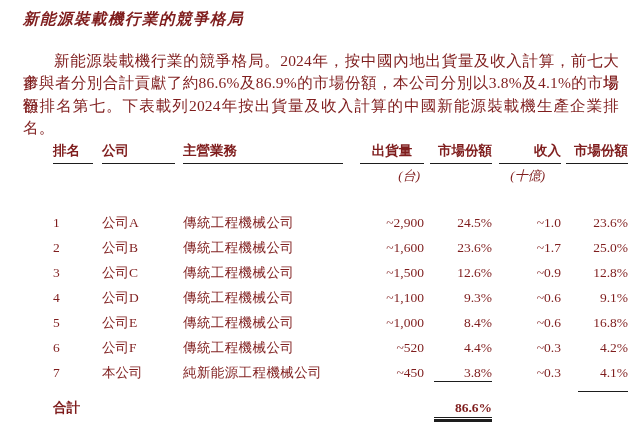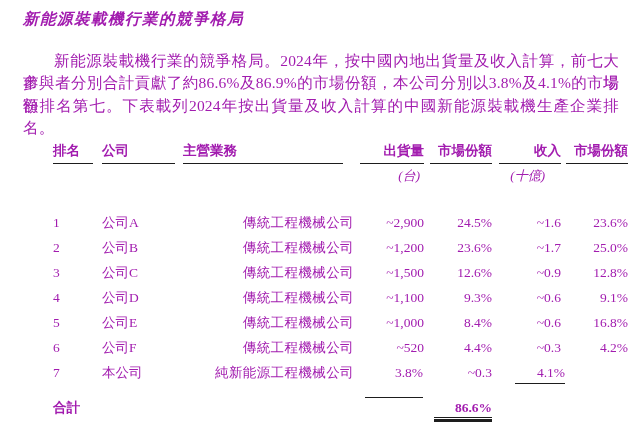--- a/index.html
+++ b/index.html
@@ -1,21 +1,21 @@
 <!DOCTYPE html>
 <html lang="zh-Hant"><head>
 <meta charset="utf-8">
 <style>
   * { margin:0; padding:0; box-sizing:border-box; }
   html,body { background:#ffffff; }
   .page {
     position:relative;
     width:640px; height:446px;
     background:#ffffff;
-    color:#a21caf;
+    color:#7f1d1d;
     font-family:"Liberation Serif","DejaVu Serif",serif;
     overflow:hidden;
   }
   .doc-title {
     position:absolute; left:23px; top:7px;
     font-size:15.5px; font-weight:bold; font-style:italic;
     letter-spacing:1.5px; line-height:24px;
   }
   .para { position:absolute; left:23px; top:50px; width:596px; font-size:15.5px; }
   .pline {
@@ -37,37 +37,37 @@
   .c.num { text-align:right; }
   .c.pad3 { padding-right:3px; }
   .c.pad4 { padding-right:4px; }
 
   .hdr-row { top:142px; height:22px; font-weight:bold; }
   .hd { display:inline-block; border-bottom:1.7px solid #1d1d1d; padding-bottom:3px; }
   .hd-rank { width:40px; }
   .hd-company { width:73px; }
   .hd-business { width:160px; }
   .hd-num { text-align:right; }
-  .hd-ship { width:64px; }
+  .hd-ship { width:64px;text-align:center; }
   .hd-share { width:62px; }
   .hd-rev { width:62px; }
 
   .units-row { top:167px; height:18px; font-style:italic; font-size:13px; }
   .unit-ship { margin-right:4px; }
   .unit-rev { margin-right:16px;margin-top:44px; }
 
   .body-row { height:25px; line-height:25px; }
-  .biz { letter-spacing:0.4px;text-align:right; }
+  .biz { letter-spacing:0.4px; }
   .r0 { top:210px; } .r1 { top:235px; } .r2 { top:260px; } .r3 { top:285px; }
   .r4 { top:310px; } .r5 { top:335px; } .r6 { top:360px; }
 
   .ul1 { display:inline-block; width:58px; text-align:right;
-         border-bottom:1.2px solid #1d1d1d; padding-bottom:16px; line-height:17px; }
+         border-bottom:1.2px solid #1d1d1d; padding-bottom:0; line-height:17px; }
   .ul2 { display:inline-block; width:50px; text-align:right;
-         border-bottom:1.2px solid #1d1d1d; padding-bottom:2px; line-height:17px; }
+         border-bottom:1.2px solid #1d1d1d; padding-bottom:10px; line-height:17px; }
 
   .total-row { top:397px; height:24px; line-height:22px; font-weight:bold; }
   .tval {
     display:inline-block; 
     border-bottom:1px solid #1d1d1d; padding-bottom:1px;
     position:relative; line-height:17px;
   }
   .tval::after {
     content:""; position:absolute; left:0; right:0; bottom:-4.5px;
     height:2.6px; background:#1d1d1d;
@@ -108,29 +108,29 @@
     <div class="c num pad4"><span class="unit-rev">(十億)</span></div>
     <div class="c"></div>
   </div>
 
   <div class="trow body-row r0">
     <div class="c">1</div>
     <div class="c">公司A</div>
     <div class="c biz">傳統工程機械公司</div>
     <div class="c num pad3">~2,900</div>
     <div class="c num pad4">24.5%</div>
-    <div class="c num pad4">~1.6</div>
+    <div class="c num pad4">~1.0</div>
     <div class="c num">23.6%</div>
   </div>
 
   <div class="trow body-row r1">
     <div class="c">2</div>
     <div class="c">公司B</div>
     <div class="c biz">傳統工程機械公司</div>
-    <div class="c num pad3">~1,200</div>
+    <div class="c num pad3">~1,600</div>
     <div class="c num pad4">23.6%</div>
     <div class="c num pad4">~1.7</div>
     <div class="c num">25.0%</div>
   </div>
 
   <div class="trow body-row r2">
     <div class="c">3</div>
     <div class="c">公司C</div>
     <div class="c biz">傳統工程機械公司</div>
     <div class="c num pad3">~1,500</div>
@@ -166,20 +166,21 @@
     <div class="c num pad3">~520</div>
     <div class="c num pad4">4.4%</div>
     <div class="c num pad4">~0.3</div>
     <div class="c num">4.2%</div>
   </div>
 
   <div class="trow body-row r6">
     <div class="c">7</div>
     <div class="c">本公司</div>
     <div class="c biz">純新能源工程機械公司</div>
+    <div class="c num pad3">~450</div>
     <div class="c num pad4"><span class="ul1">3.8%</span></div>
     <div class="c num pad4">~0.3</div>
     <div class="c num"><span class="ul2">4.1%</span></div>
   </div>
 
   <div class="trow total-row">
     <div class="c">合計</div>
     <div class="c"></div>
     <div class="c"></div>
     <div class="c"></div>

